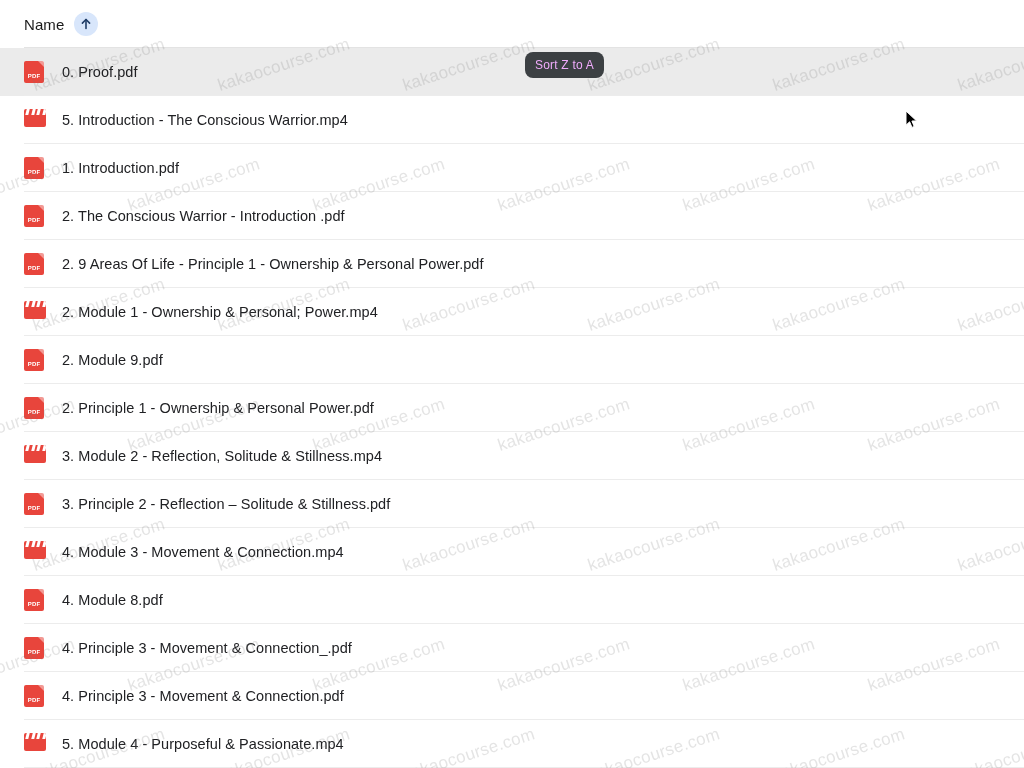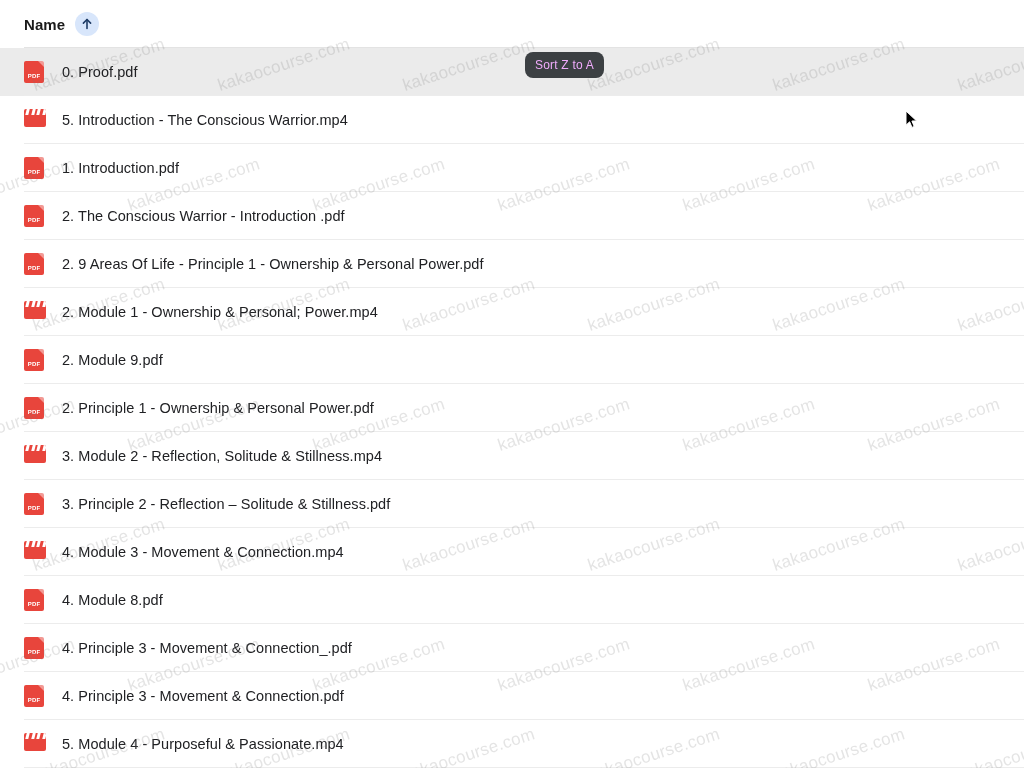--- a/index.html
+++ b/index.html
@@ -28,21 +28,20 @@
     align-items: center;
     padding-left: 24px;
     box-sizing: border-box;
     background: #ffffff;
   }
 
   .header-label {
     font-size: 15px;
     color: #1a1a1a;
     letter-spacing: 0.1px;
-    font-weight: bold;
   }
 
   .sort-badge {
     width: 24px;
     height: 24px;
     border-radius: 50%;
     background: #d8e6fb;
     margin-left: 10px;
     display: flex;
     align-items: center;

